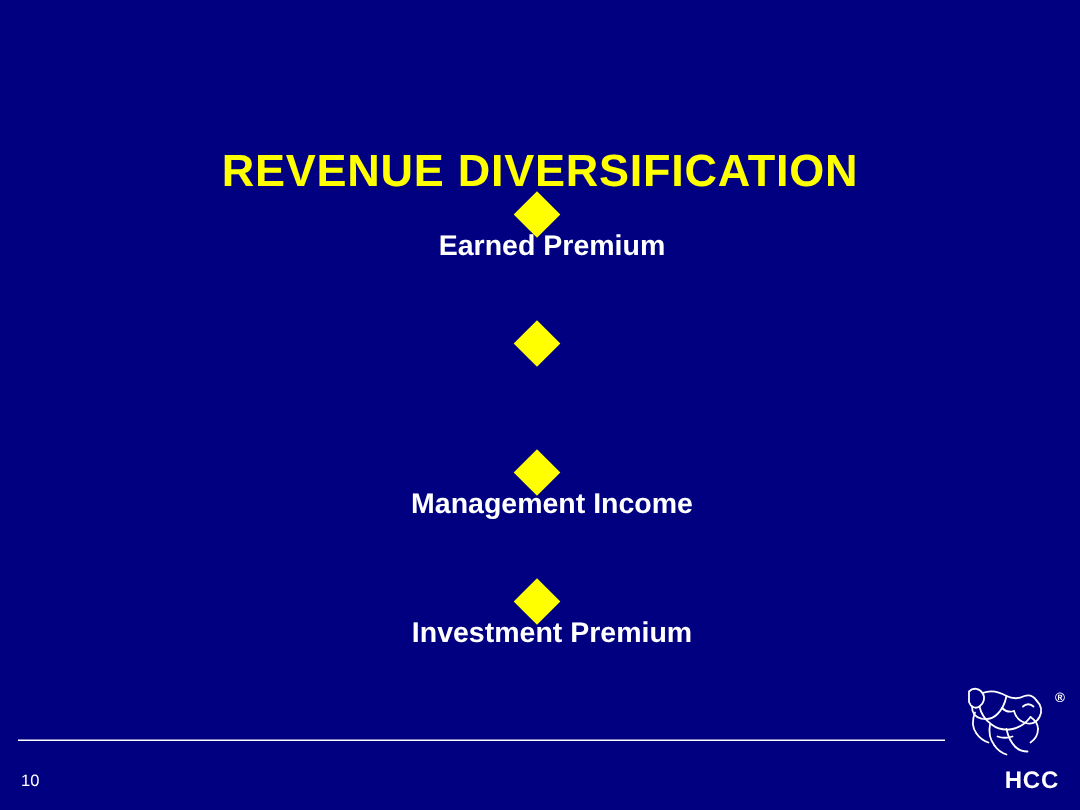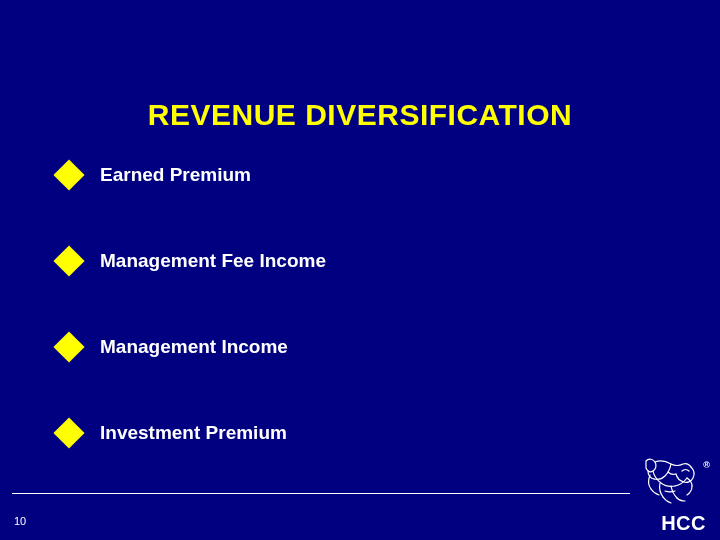--- a/index.html
+++ b/index.html
@@ -35,20 +35,21 @@
   .bullet-list {
     position: absolute;
     top: 132px;
     left: 58px;
     width: 620px;
   }
   .bullet-row {
     display: flex;
     align-items: center;
     height: 86px;
+    flex-direction: column;
   }
   .bullet-marker {
     width: 22px;
     height: 22px;
     flex: 0 0 22px;
     background: #ffff00;
     transform: rotate(45deg);
     margin-right: 20px;
     position: relative;
     top: 0px;
@@ -73,21 +74,21 @@
     top: 515px;
     color: #ffffff;
     font-size: 11px;
     font-weight: normal;
   }
   .brand-name {
     position: absolute;
     right: 14px;
     top: 512px;
     color: #ffffff;
-    font-size: 20px;
+    font-size: 16px;
     font-weight: bold;
     letter-spacing: 0.5px;
   }
   .logo-mark {
     position: absolute;
     right: 18px;
     top: 455px;
     width: 62px;
     height: 52px;
   }
@@ -109,21 +110,20 @@
 
   <div class="bullet-list">
 
     <div class="bullet-row">
       <span class="bullet-marker"></span>
       <span class="bullet-text">Earned Premium</span>
     </div>
 
     <div class="bullet-row">
       <span class="bullet-marker"></span>
-      <span class="bullet-text">Management Fee Income</span>
     </div>
 
     <div class="bullet-row">
       <span class="bullet-marker"></span>
       <span class="bullet-text">Management Income</span>
     </div>
 
     <div class="bullet-row">
       <span class="bullet-marker"></span>
       <span class="bullet-text">Investment Premium</span>

